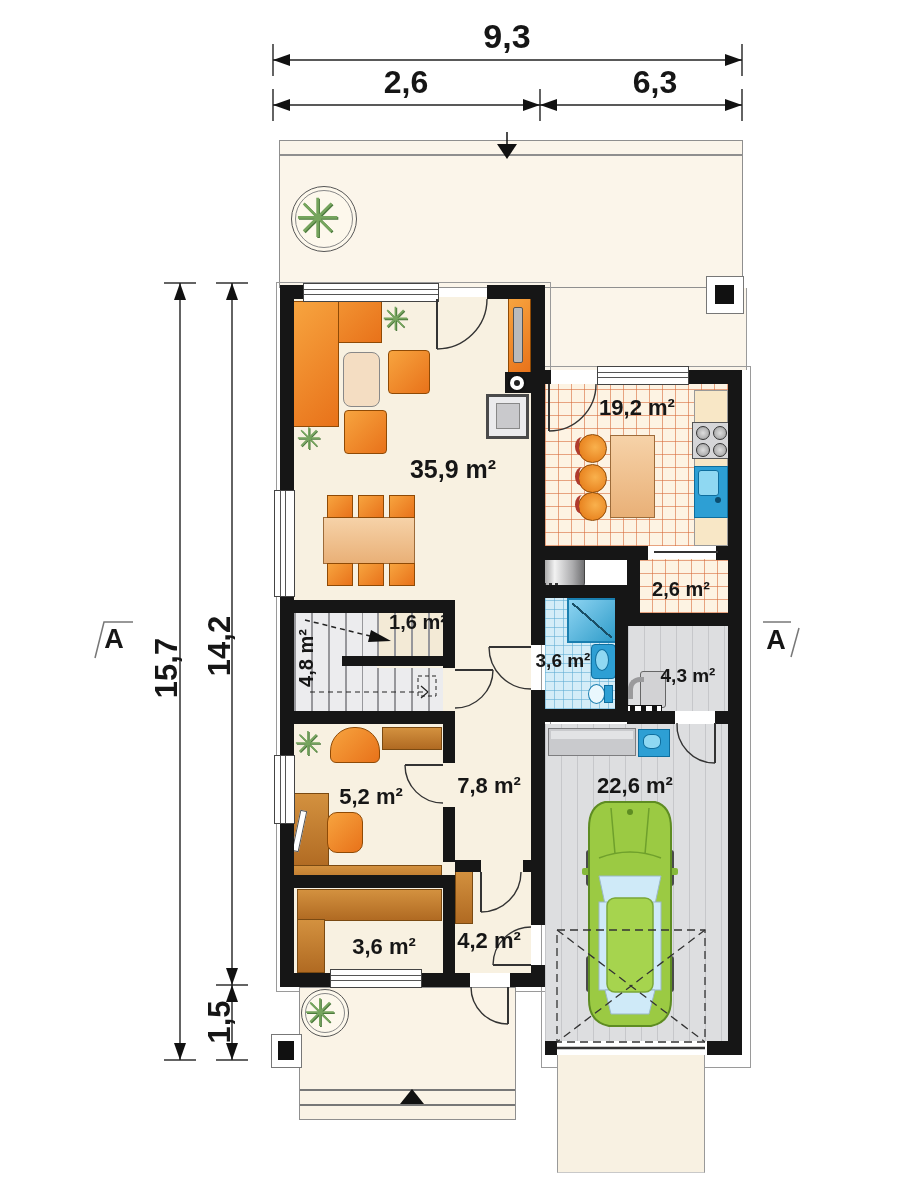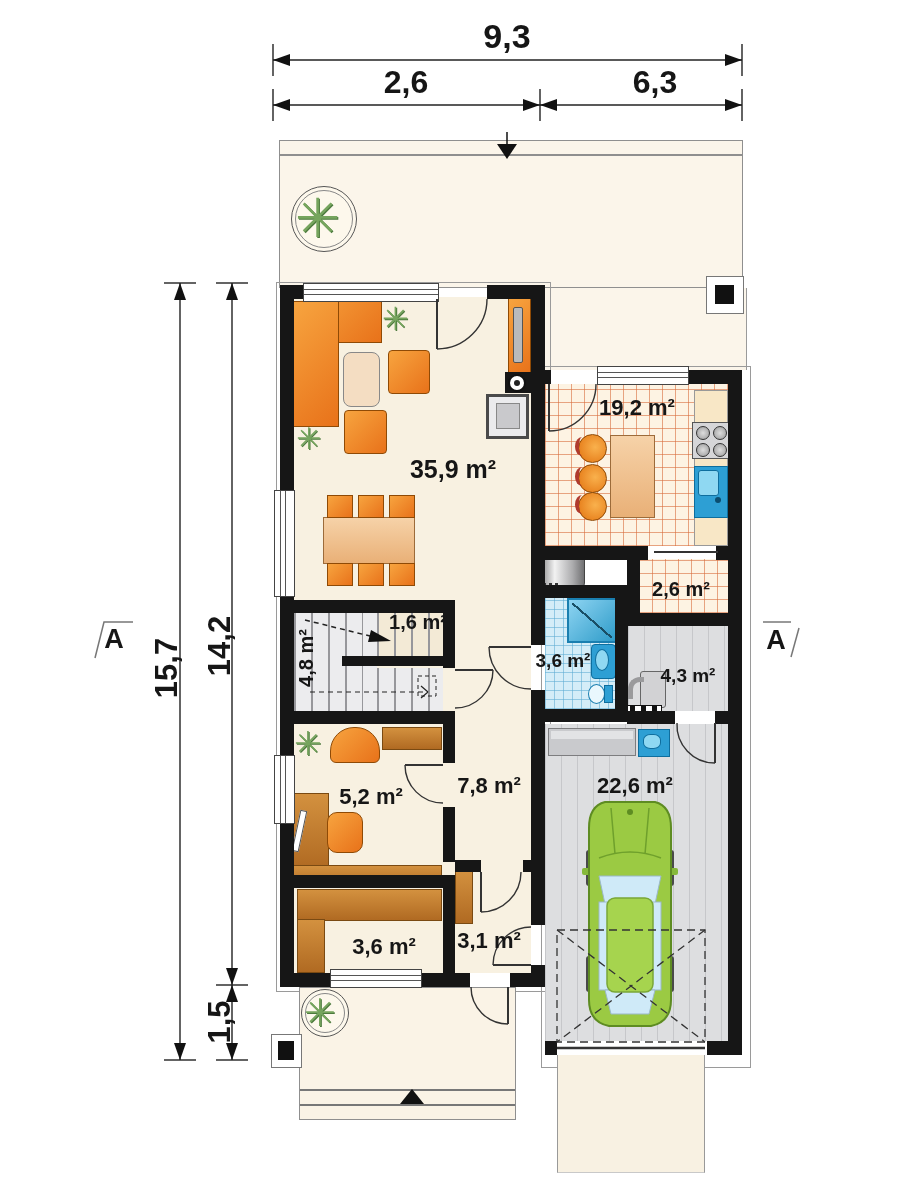--- a/index.html
+++ b/index.html
@@ -316,21 +316,21 @@
   <div class="lbl" style="left:637px;top:408px;font-size:22px;">19,2 m²</div>
   <div class="lbl" style="left:681px;top:589px;font-size:20px;">2,6 m²</div>
   <div class="lbl" style="left:418px;top:622px;font-size:20px;">1,6 m²</div>
   <div class="lbl rot" style="left:306px;top:658px;font-size:20px;">4,8 m²</div>
   <div class="lbl" style="left:563px;top:661px;font-size:19px;">3,6 m²</div>
   <div class="lbl" style="left:688px;top:676px;font-size:19px;">4,3 m²</div>
   <div class="lbl" style="left:371px;top:797px;font-size:22px;">5,2 m²</div>
   <div class="lbl" style="left:489px;top:786px;font-size:22px;">7,8 m²</div>
   <div class="lbl" style="left:635px;top:786px;font-size:22px;">22,6 m²</div>
   <div class="lbl" style="left:384px;top:947px;font-size:22px;">3,6 m²</div>
-  <div class="lbl" style="left:489px;top:941px;font-size:22px;">3,1 m²</div>
+  <div class="lbl" style="left:489px;top:941px;font-size:22px;">4,2 m²</div>
 
   <div class="dim" style="left:507px;top:36px;font-size:34px;">9,3</div>
   <div class="dim" style="left:406px;top:82px;font-size:32px;">2,6</div>
   <div class="dim" style="left:655px;top:82px;font-size:32px;">6,3</div>
   <div class="dim rot" style="left:167px;top:668px;font-size:31px;">15,7</div>
   <div class="dim rot" style="left:220px;top:646px;font-size:31px;">14,2</div>
   <div class="dim rot" style="left:220px;top:1022px;font-size:31px;">1,5</div>
 
   <div class="dim" style="left:114px;top:639px;font-size:27px;">A</div>
   <div class="dim" style="left:776px;top:640px;font-size:27px;">A</div>

